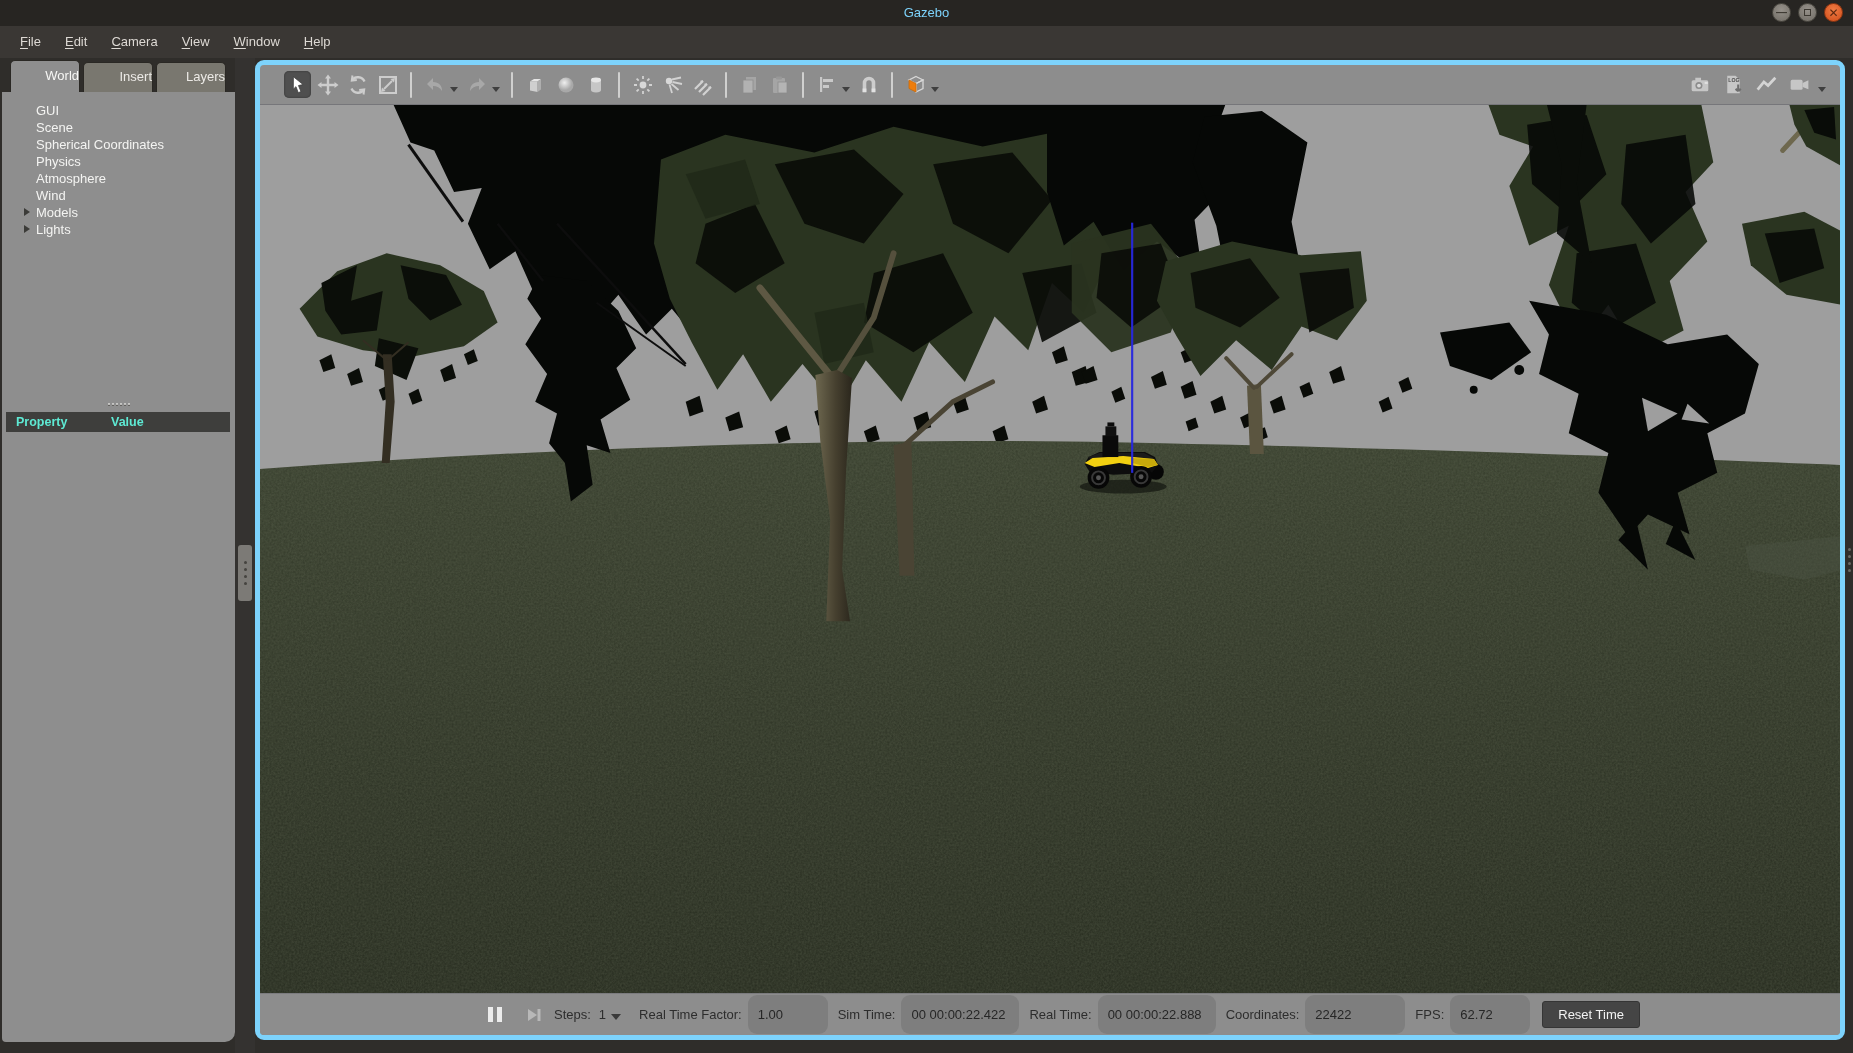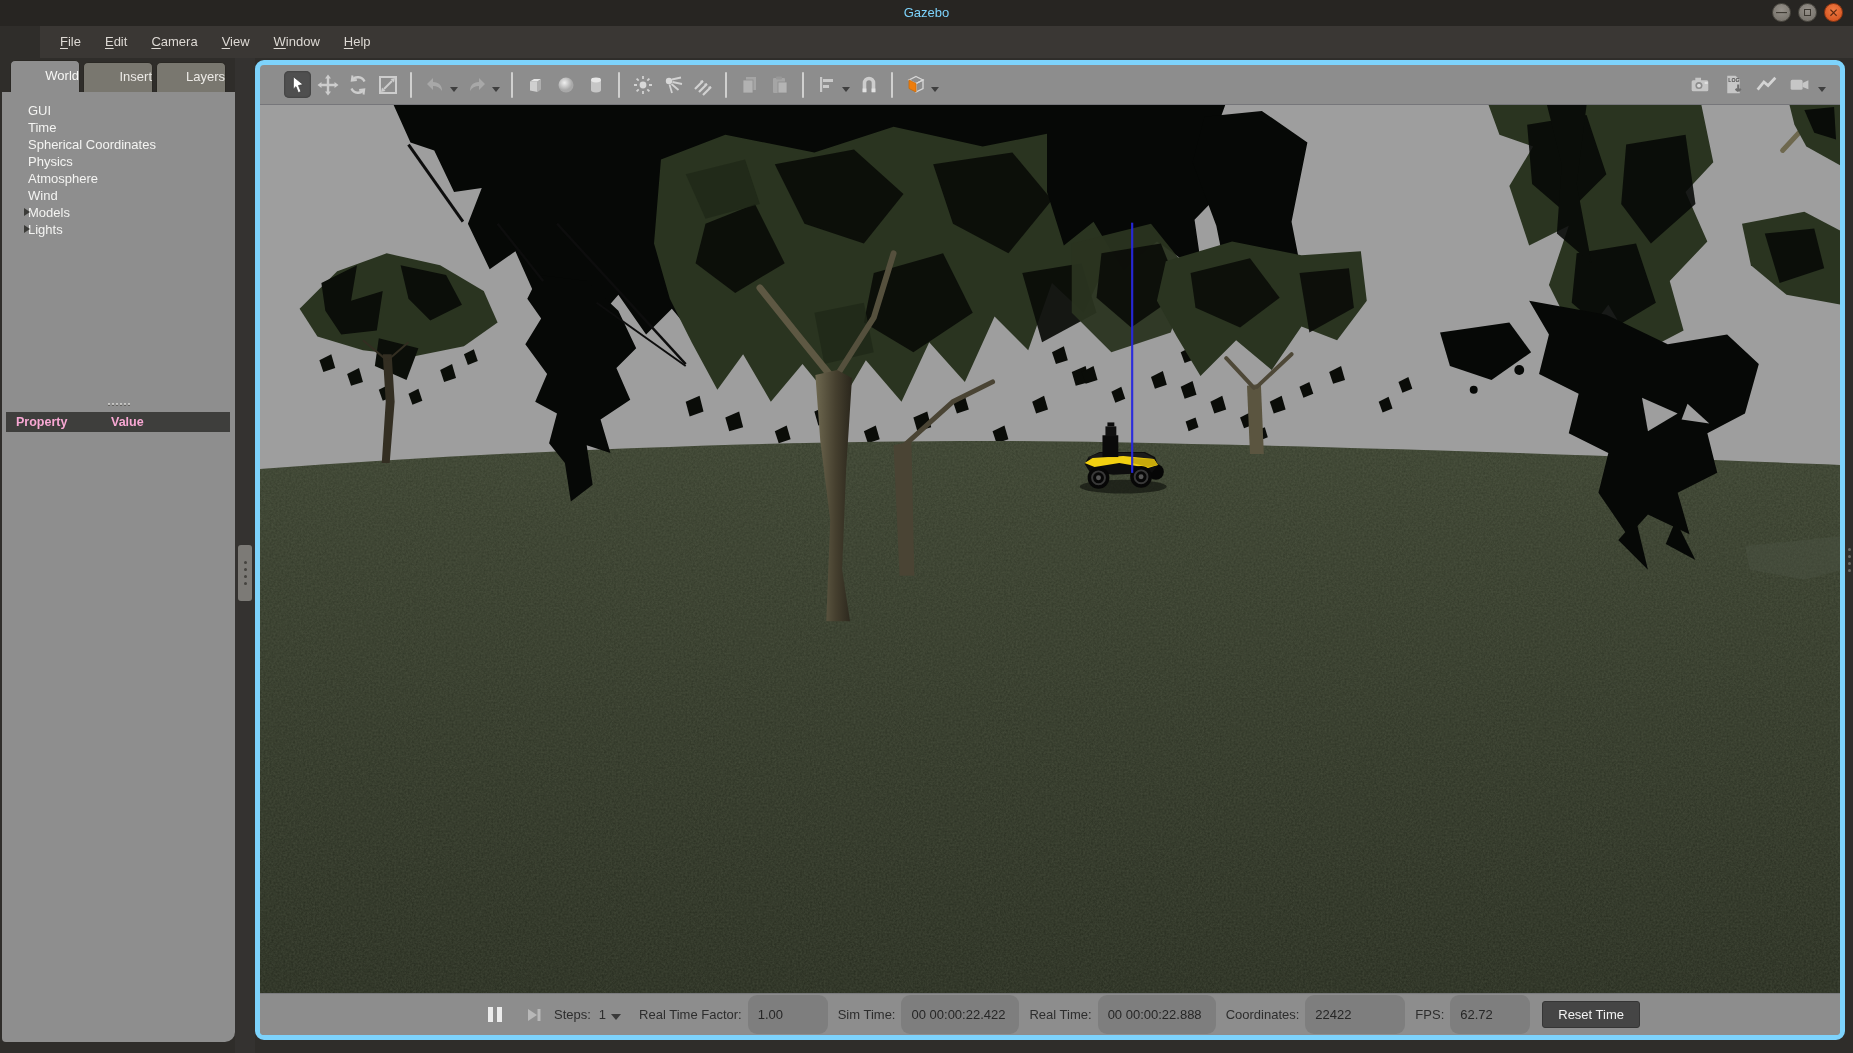--- a/index.html
+++ b/index.html
@@ -22,42 +22,42 @@
   .wbtn{width:19px;height:19px;border-radius:50%;border:1px solid #4d4a43;position:relative;
     background:radial-gradient(circle at 50% 35%,#96918a,#6f6b64);}
   .wbtn.close{background:radial-gradient(circle at 50% 35%,#ef7b43,#cf4d1a);border-color:#933812;}
   .wbtn span{position:absolute;left:0;top:0;right:0;bottom:0;display:flex;align-items:center;
     justify-content:center;font-size:11px;font-weight:bold;color:#3c3831;line-height:1;}
   .wbtn.close span{color:#5c2810;font-size:12px;}
   .wbtn.max span{font-size:7px;border:1.5px solid #3c3831;width:7px;height:7px;margin:auto;}
 
   
   .menubar{position:absolute;left:0;top:26px;right:0;height:32px;background:var(--menubar);
-    display:flex;align-items:center;padding-left:8px;margin-left:40px;}
+    display:flex;align-items:center;padding-left:8px;}
   .menu-item{color:#ddd9d4;font-size:13px;padding:0 12px;line-height:32px;cursor:default;}
   .menu-item u{text-decoration:underline;text-underline-offset:2px;}
 
   
   .sidebar{position:absolute;left:2px;top:60px;width:233px;bottom:11px;}
   .tabs{display:flex;gap:3px;height:32px;align-items:flex-end;padding-left:8px;}
   .tab{width:70px;height:30px;text-align:right;line-height:28px;font-size:13px;color:#eceae6;
     background:#79776f;border:1px solid #2a2824;border-bottom:none;border-radius:5px 5px 0 0;}
   .tab.active{background:var(--panel-gray);color:#f7f7f5;height:32px;line-height:30px;position:relative;z-index:2;}
   .panel{position:absolute;left:0;right:0;top:32px;bottom:0;background:var(--panel-gray);
     border-radius:0 0 10px 4px;}
   .tree{padding-top:10px;}
-  .tree-item{position:relative;padding-left:26px;height:17px;line-height:17px;font-size:13px;
+  .tree-item{position:relative;padding-left:34px;height:17px;line-height:17px;font-size:13px;
     color:#f4f4f2;white-space:nowrap;}
   .tree-item .arrow{position:absolute;left:22px;top:4px;width:0;height:0;
     border-left:6px solid #3b3b38;border-top:4px solid transparent;border-bottom:4px solid transparent;}
   .hsplit{position:absolute;left:0;right:0;top:308px;height:8px;display:flex;gap:2px;
     align-items:center;justify-content:center;}
   .hsplit i{width:2px;height:2px;border-radius:50%;background:#d8d8d6;box-shadow:0 1px 0 #55534f;}
   .prop-header{position:absolute;left:4px;right:5px;top:320px;height:20px;background:#3e3e3c;
-    color:#f9a8d4;font-weight:bold;font-size:12.5px;line-height:20px;display:flex;}
+    color:#5eead4;font-weight:bold;font-size:12.5px;line-height:20px;display:flex;}
   .prop-header .c1{padding-left:10px;width:105px;}
   .prop-body{position:absolute;left:4px;right:5px;top:340px;bottom:6px;}
 
   
   .vsplitter{position:absolute;left:235px;top:58px;width:20px;bottom:0;background:#343230;}
   .vhandle{position:absolute;left:3px;top:487px;width:14px;height:56px;background:#7c7a76;
     border-radius:3px;display:flex;flex-direction:column;align-items:center;justify-content:center;gap:4px;}
   .vhandle i{width:3px;height:3px;border-radius:50%;background:#45433f;}
   .edge-dots{position:absolute;right:2px;top:548px;display:flex;flex-direction:column;gap:4px;align-items:center;}
   .edge-dots i{width:3px;height:3px;border-radius:50%;background:#6a6863;}
@@ -128,21 +128,21 @@
 
   <div class="sidebar">
     <div class="tabs">
       <div class="tab active">World</div>
       <div class="tab">Insert</div>
       <div class="tab">Layers</div>
     </div>
     <div class="panel">
       <div class="tree">
         <div class="tree-item"><span>GUI</span></div>
-        <div class="tree-item"><span>Time</span></div>
+        <div class="tree-item"><span>Scene</span></div>
         <div class="tree-item"><span>Spherical Coordinates</span></div>
         <div class="tree-item"><span>Physics</span></div>
         <div class="tree-item"><span>Atmosphere</span></div>
         <div class="tree-item"><span>Wind</span></div>
         <div class="tree-item"><i class="arrow"></i><span>Models</span></div>
         <div class="tree-item"><i class="arrow"></i><span>Lights</span></div>
       </div>
       <div class="hsplit">
           <i></i>
           <i></i>

